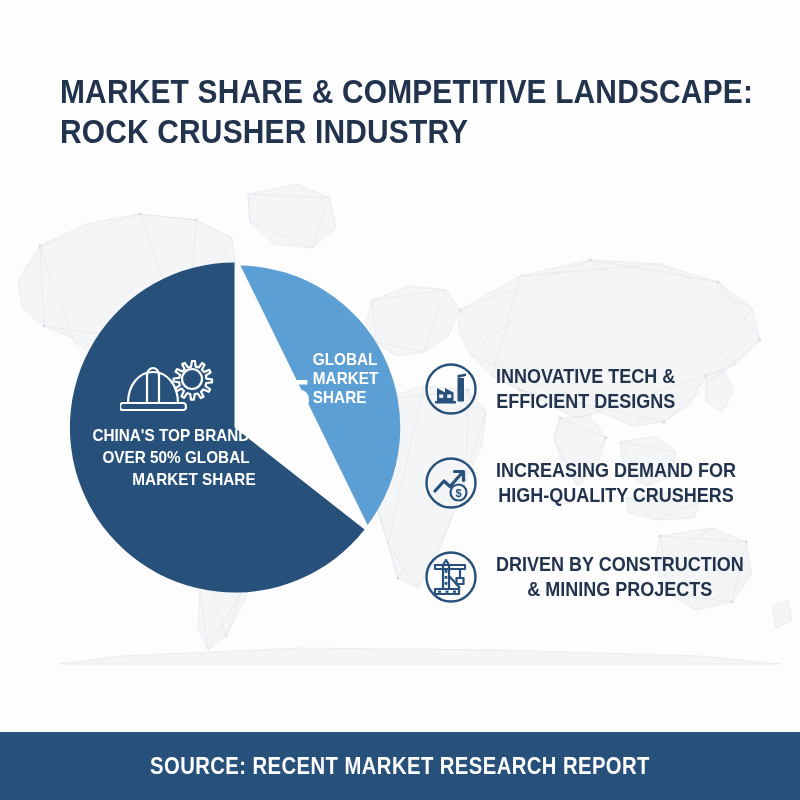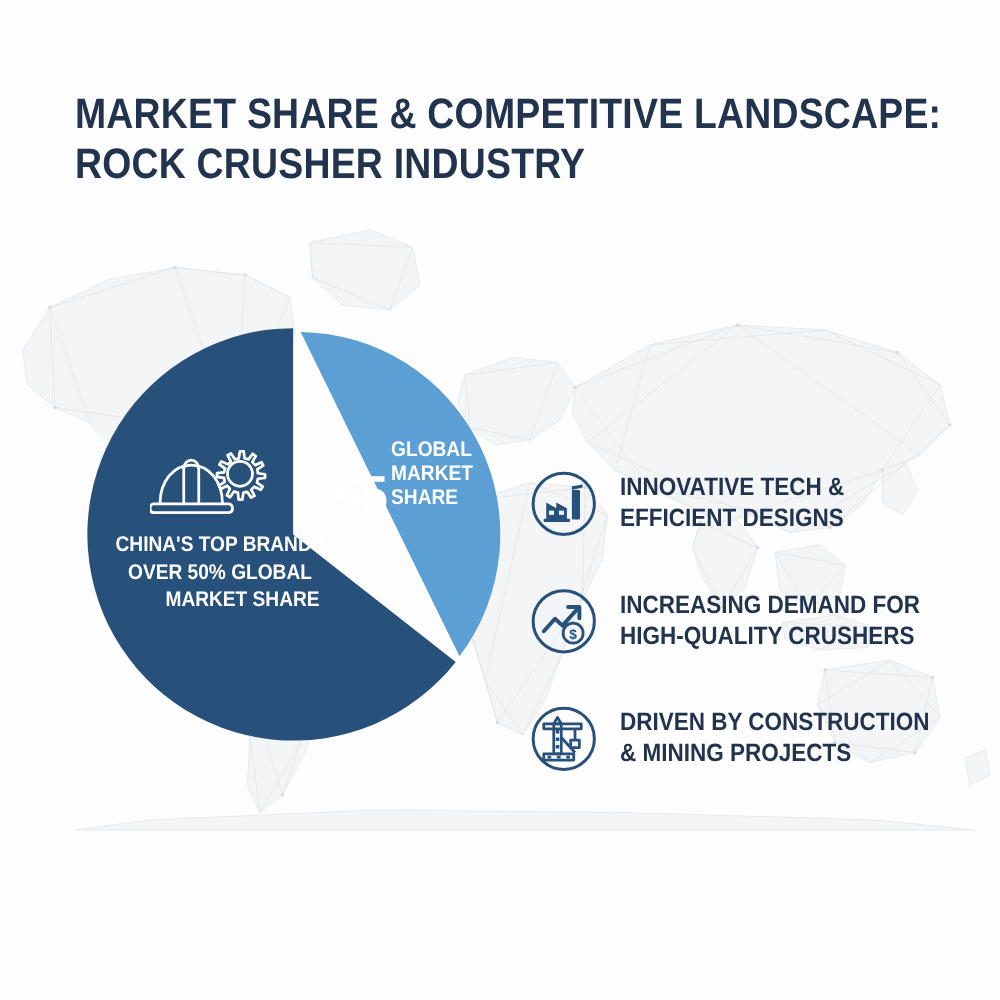--- a/index.html
+++ b/index.html
@@ -99,22 +99,23 @@
   
   #helmet-gear {
     position:absolute;
     left:58px; top:100px;
     width:94px; height:62px;
   }
 
   
   #bullets {
     position:absolute;
-    left:424px; top:376px;
+    left:424px; top:362px;
     width:320px;
+    text-align:center;
   }
   .bullet {
     display:flex;
     align-items:center;
     gap:18px;
     margin-bottom:40px;
   }
   .bullet-icon {
     flex:0 0 auto;
     width:54px; height:54px;
@@ -351,14 +352,17 @@
         </g>
       </svg>
       <div class="bullet-text">
         <span>DRIVEN BY CONSTRUCTION</span><br>
         <span>&amp; MINING PROJECTS</span>
       </div>
     </div>
 
   </div>
 
+  <div id="footer">
+    <div id="footer-text">SOURCE: RECENT MARKET RESEARCH REPORT</div>
+  </div>
 
 </div>
 
 </body></html>

